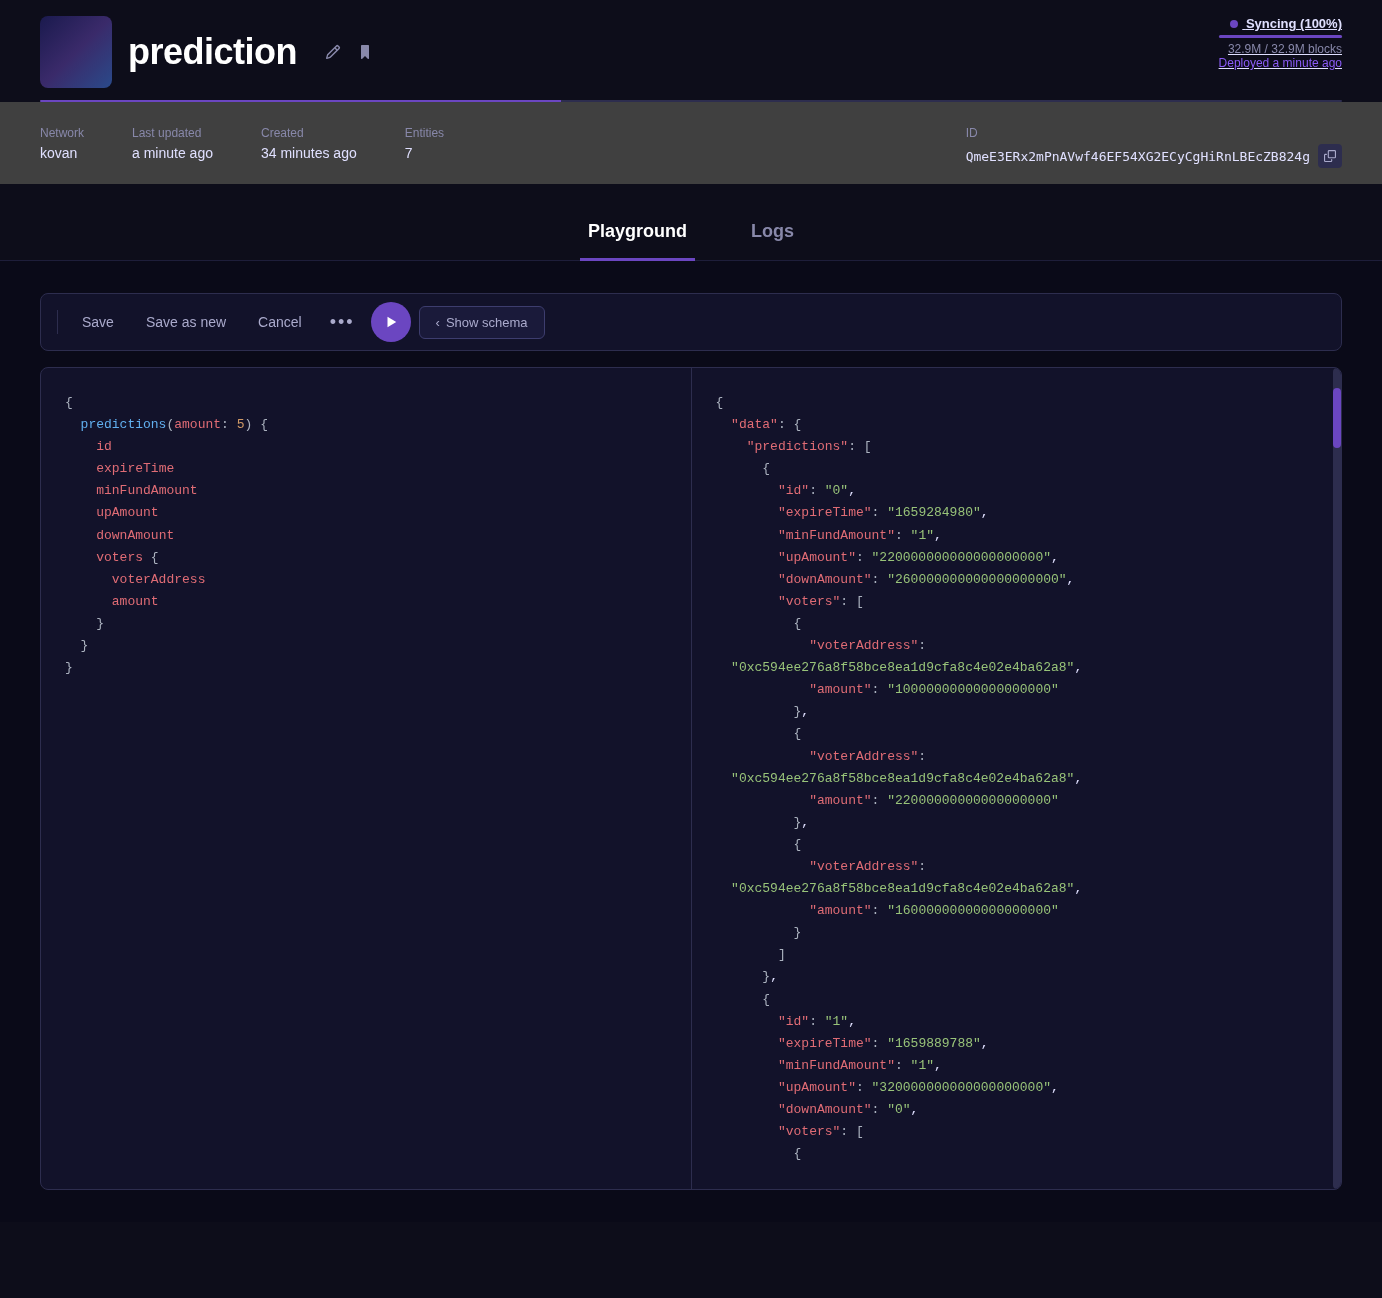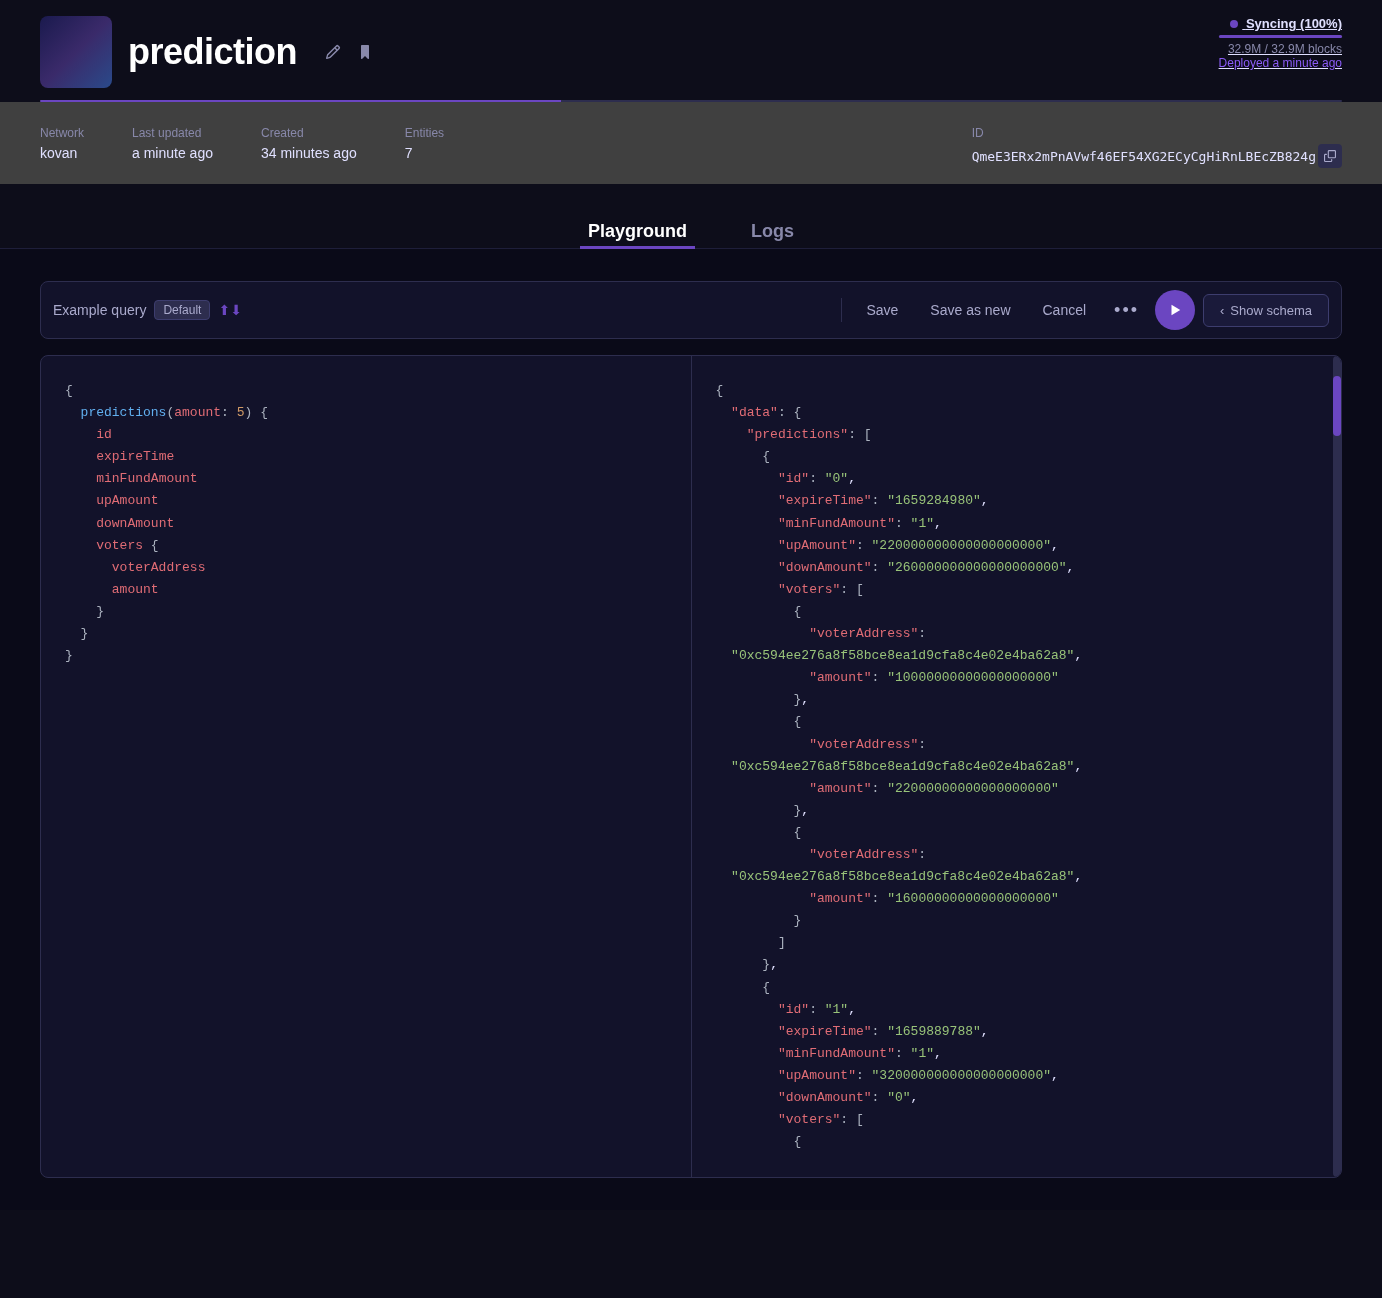--- a/index.html
+++ b/index.html
@@ -129,21 +129,21 @@
     }
     .meta-id label, .meta-queries label {
       font-size: 12px;
       color: #8888aa;
       margin-bottom: 4px;
       display: block;
     }
     .meta-id .value-with-copy {
       display: flex;
       align-items: center;
-      gap: 2px;
+      gap: 8px;
     }
     .meta-id .value {
       font-size: 13px;
       color: #e0e0ff;
       font-family: monospace;
     }
     .copy-btn {
       background: #2d2d4e;
       border: none;
       color: #aaaacc;
@@ -160,21 +160,21 @@
     
     .tabs {
       display: flex;
       justify-content: center;
       gap: 48px;
       padding: 24px 0 0 0;
       background: #0d0d1a;
       border-bottom: 1px solid #1e1e3a;
     }
     .tab {
-      padding: 12px 8px 4px 8px;
+      padding: 12px 8px 16px 8px;
       font-size: 18px;
       font-weight: 600;
       cursor: pointer;
       color: #8888aa;
       border-bottom: 3px solid transparent;
       text-decoration: none;
       position: relative;
       bottom: -1px;
     }
     .tab.active {
@@ -395,25 +395,20 @@
 </div>
 
 <div class="tabs">
   <a class="tab active">Playground</a>
   <a class="tab">Logs</a>
 </div>
 
 <div class="playground">
 
   <div class="query-toolbar">
-    <div class="example-query-select">
-      <span class="example-query-label">Example query</span>
-      <span class="default-badge">Default</span>
-      <span class="dropdown-arrow">⬆⬇</span>
-    </div>
     <div class="toolbar-divider"></div>
     <button class="toolbar-btn">Save</button>
     <button class="toolbar-btn">Save as new</button>
     <button class="toolbar-btn">Cancel</button>
     <button class="toolbar-more">•••</button>
     <button class="run-btn">
       <svg width="14" height="14" viewBox="0 0 16 16" fill="white">
         <path d="M4 2l10 6-10 6V2z"></path>
       </svg>
     </button>

